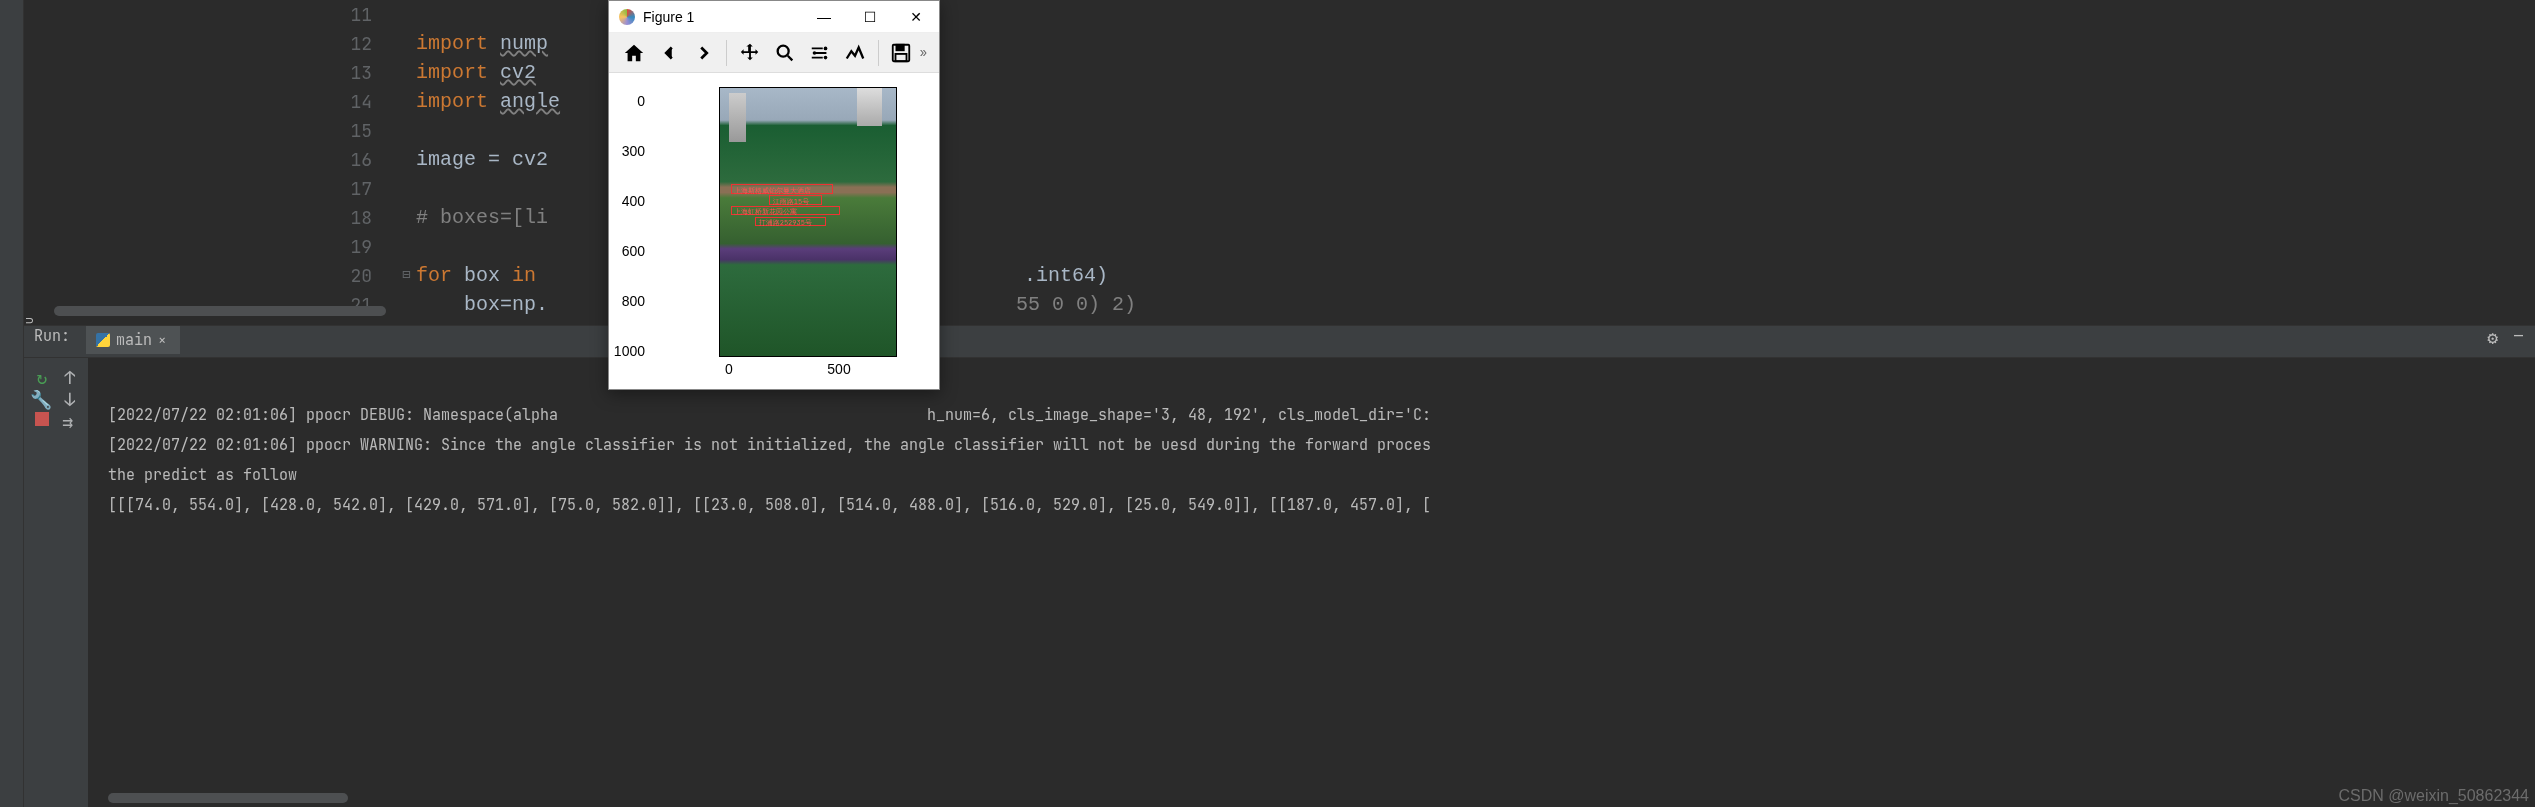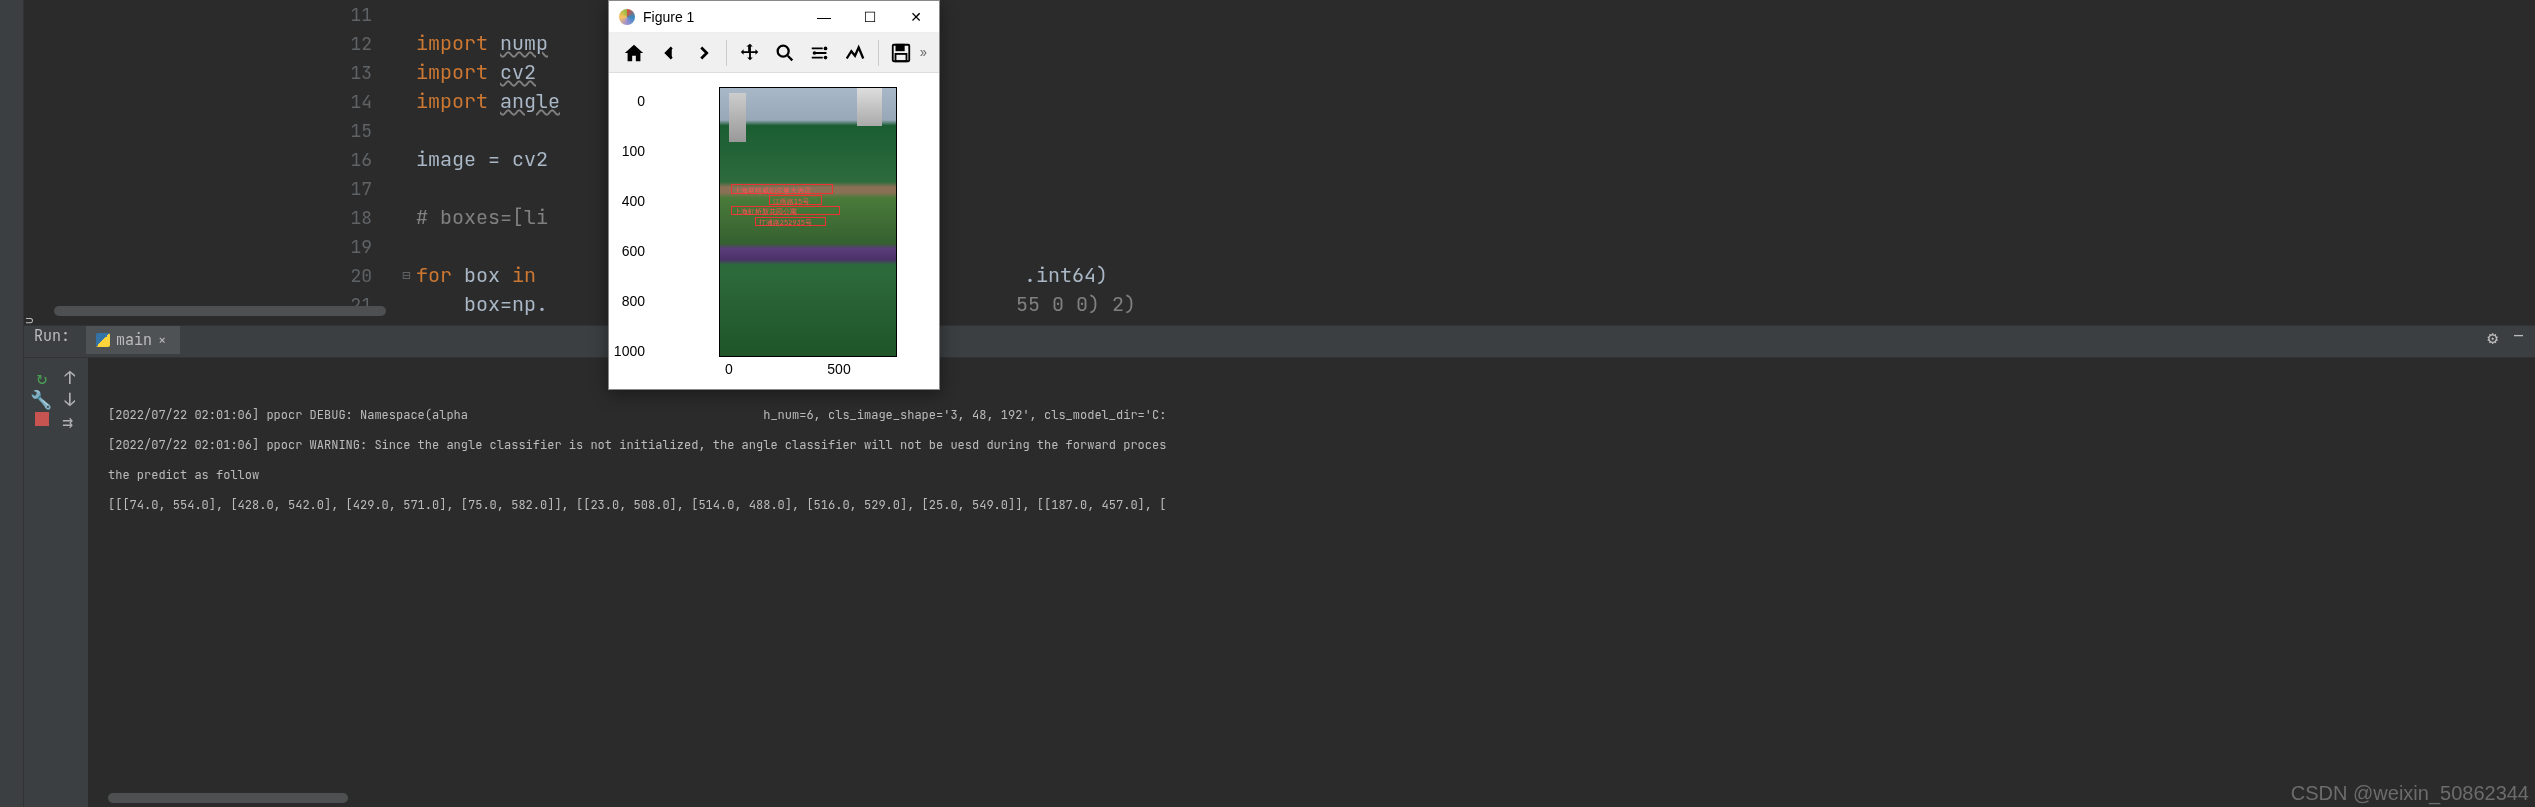--- a/index.html
+++ b/index.html
@@ -52,20 +52,21 @@
       position:absolute; right:0; width:68px; top:0;
       font-size:18px; color:#606366;
       text-align:right;
     }
     .gutter div { height:29px; line-height:29px; padding-right:22px; }
     .code-area {
       position:absolute;
       left:392px; right:0; top:0;
       font-size:20px;
       line-height:29px;
+      font-family:Liberation Mono, monospace;
     }
     .line { height:29px; white-space:pre; }
     .kw { color:#cc7832; }
     .mod { color:#a9b7c6; text-decoration:underline wavy #808080; }
     .cmt { color:#808080; }
     .txt { color:#a9b7c6; }
     .fold-marker {
       position:absolute;
       left:-14px;
       color:#606366;
@@ -111,31 +112,31 @@
       display:flex; flex-direction:column; align-items:center;
       padding-top:10px; gap:4px;
     }
     .run-toolbar-left .row{display:flex;gap:10px;}
     .tool-ico{width:18px;height:18px;display:flex;align-items:center;justify-content:center;color:#afb1b3;font-size:18px;cursor:pointer;}
     .tool-ico.green{color:#499c54;}
     .tool-ico.red{width:14px;height:14px;background:#c75450;}
     .console {
       position:absolute; left:64px; right:0; top:32px; bottom:0;
       padding:12px 20px;
-      font-size:12px;
+      font-size:15px;
       line-height:30px;
       color:#bbbbbb;
       overflow:hidden;
       white-space:pre;
     }
     .console .scroll{position:absolute;bottom:4px;left:20px;width:240px;height:10px;background:#4d4f51;border-radius:5px;}
     .watermark{
       position:absolute;
       right:6px;bottom:2px;
-      font-size:20px;
+      font-size:16px;
       color:#6c6c6c;
       font-family:Arial,sans-serif;
     }
     
     .figure-window{
       position:absolute;
       left:608px; top:0;
       width:332px; height:390px;
       background:#fff;
       border:1px solid #888;
@@ -316,21 +317,21 @@
           <rect x="3" y="3" width="18" height="18" rx="1"></rect>
           <rect x="7" y="3" width="8" height="6" fill="#000"></rect>
           <rect x="6" y="13" width="12" height="8" fill="none"></rect>
         </svg>
       </div>
     <div class="fig-overflow">»</div>
   </div>
   <div class="fig-canvas">
     <div class="y-ticks">
       <div style="top:14px">0</div>
-      <div style="top:64px">100</div>
+      <div style="top:64px">300</div>
       <div style="top:114px">400</div>
       <div style="top:164px">600</div>
       <div style="top:214px">800</div>
       <div style="top:264px">1000</div>
     </div>
     <div class="plot-area">
       <div class="plot-img">
         <div class="plot-build"></div>
         <div class="plot-build2"></div>
         <div class="plot-sign" style="top:36%;"></div>

